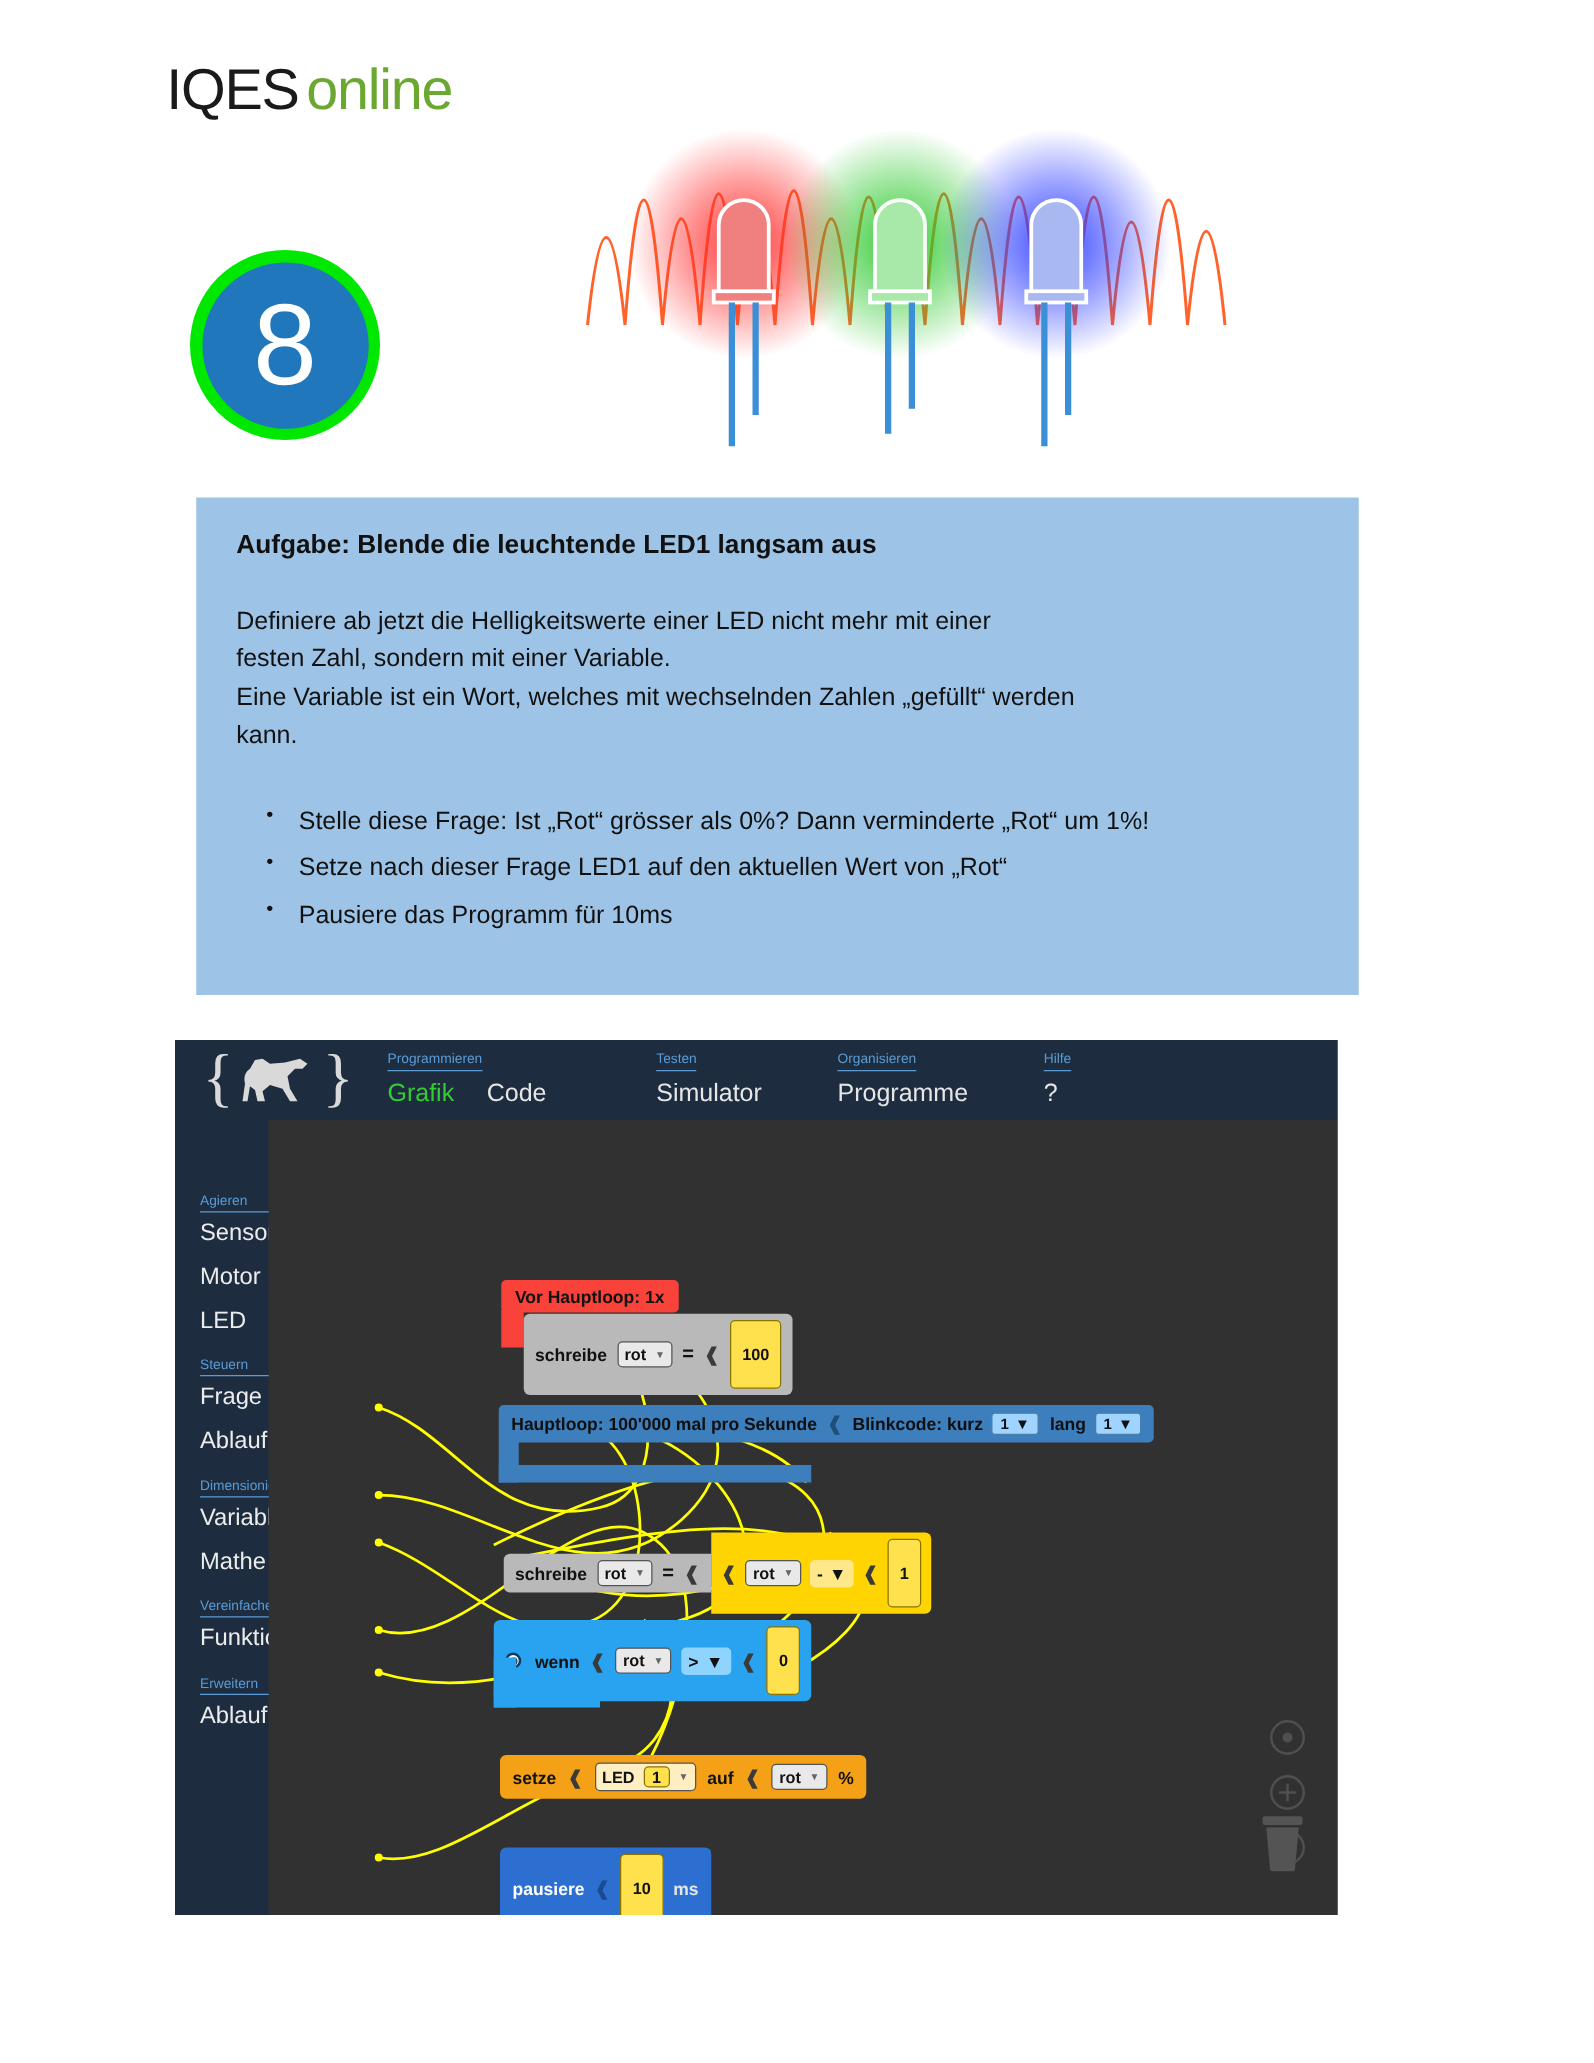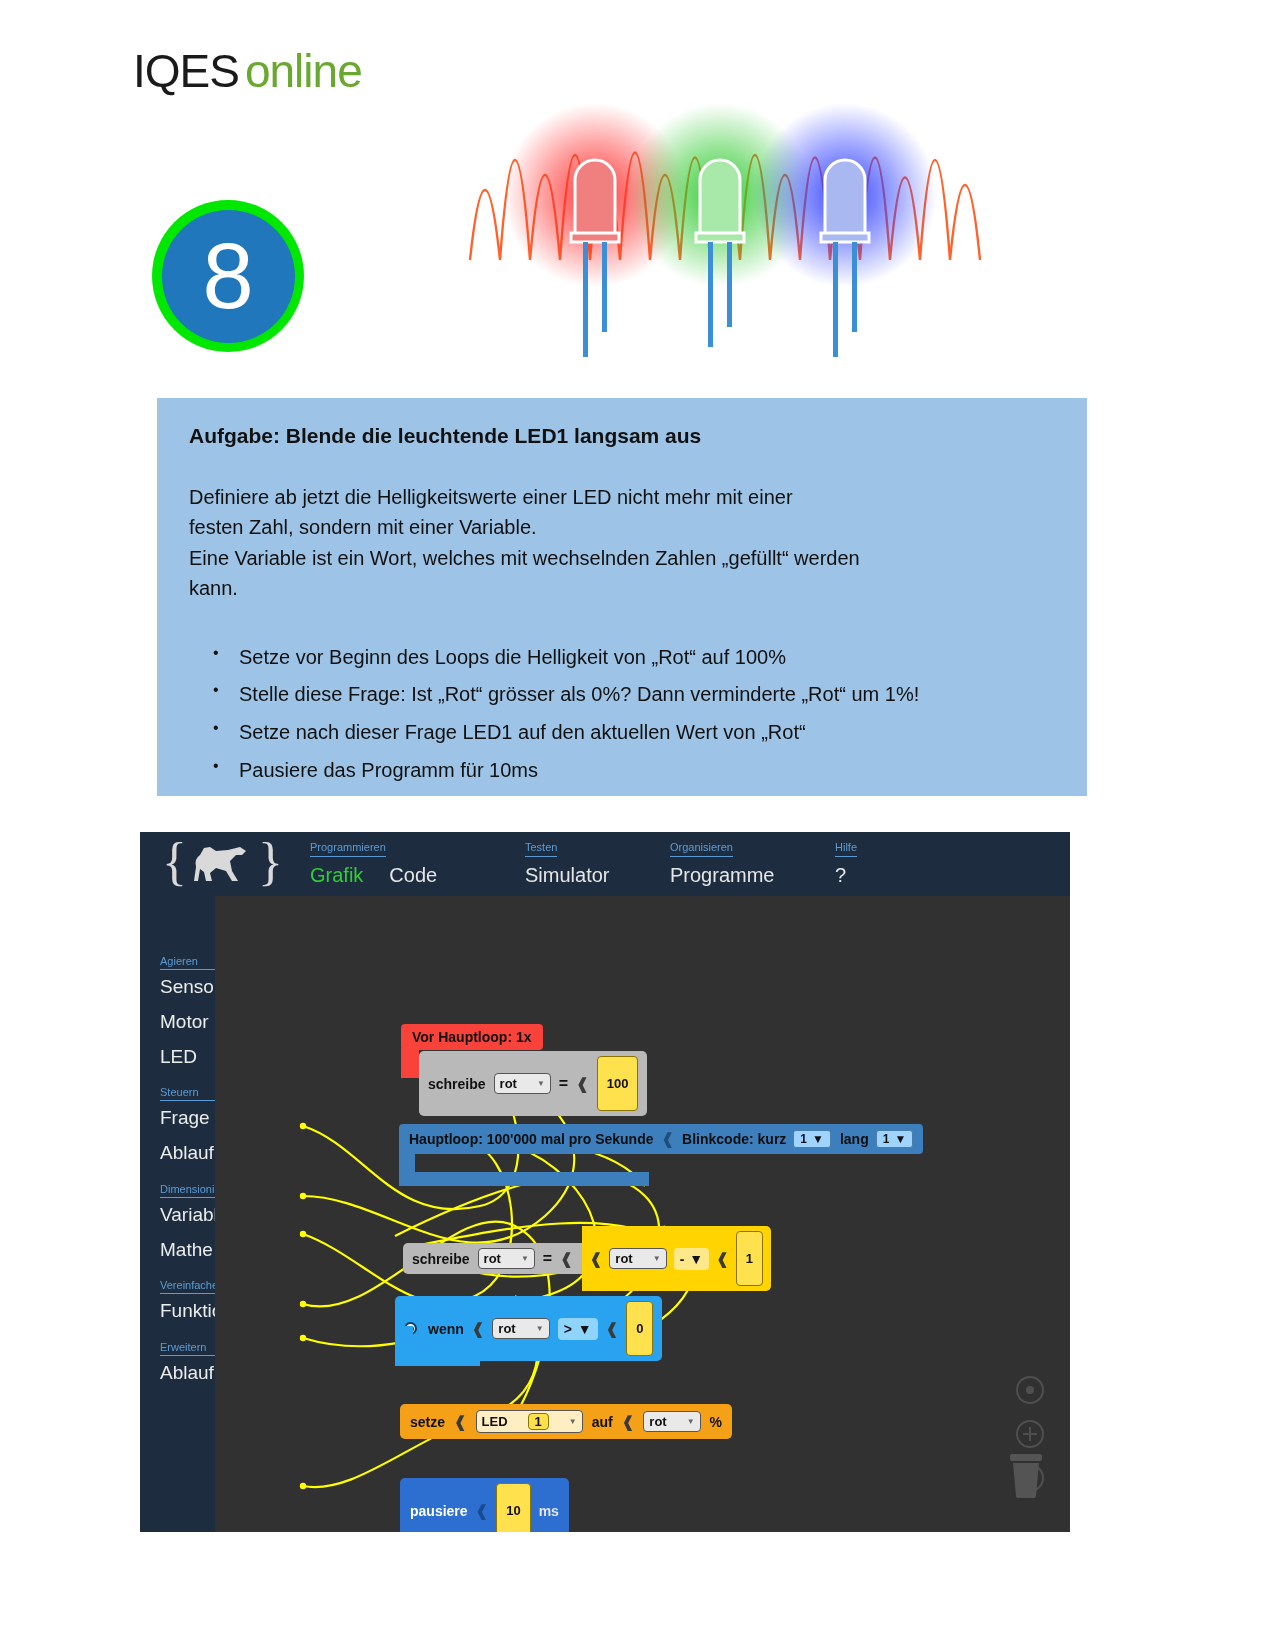--- a/index.html
+++ b/index.html
@@ -87,21 +87,21 @@
   .canvas{ flex:1; position:relative; background:#313131; overflow:hidden; }
   .wires{ position:absolute; left:0; top:0; width:855px; height:636px; pointer-events:none; }
 
   
   .blk{ position:absolute; display:flex; align-items:center; font-size:14px; font-weight:bold; color:#111; white-space:nowrap; }
   .hat{ border-radius:4px; padding:5px 11px; }
   .red-hat{ background:#f8423a; color:#111; }
   .blue-hat{ background:#3d7ebc; color:#0f0f0f; }
   .drop{
     background:#e9e9e9; border:1px solid #555; border-radius:4px;
-    padding:2px 5px; display:inline-flex; align-items:center; gap:20px;
+    padding:2px 5px; display:inline-flex; align-items:center; gap:7px;
     font-size:13px; color:#111; font-weight:bold;
   }
   .drop.cream{ background:#ffeec2; }
   .drop .caret{ font-size:8px; color:#666; }
   .numbox{
     background:#ffe14d; border:1px solid #8a7400; border-radius:4px;
     padding:19px 9px; font-size:13px; font-weight:bold; color:#111;
   }
   .bluebox{
     background:#9ed4ff; border:1px solid #4a7ea8; border-radius:3px;
@@ -192,21 +192,20 @@
 
 <div class="taskbox">
   <div class="task-title">Aufgabe: Blende die leuchtende LED1 langsam aus</div>
   <p class="task-para">
     <span>Definiere ab jetzt die Helligkeitswerte einer LED nicht mehr mit einer</span><br>
     <span>festen Zahl, sondern mit einer Variable.</span><br>
     <span>Eine Variable ist ein Wort, welches mit wechselnden Zahlen „gefüllt“ werden</span><br>
     <span>kann.</span>
   </p>
   <ul class="task-list">
-    <li>Setze vor Beginn des Loops die Helligkeit von „Rot“ auf 100%</li>
     <li>Stelle diese Frage: Ist „Rot“ grösser als 0%? Dann verminderte „Rot“ um 1%!</li>
     <li>Setze nach dieser Frage LED1 auf den aktuellen Wert von „Rot“</li>
     <li>Pausiere das Programm für 10ms</li>
   </ul>
 </div>
 
 <div class="app">
 
   <div class="app-top">
     <div class="horse">

